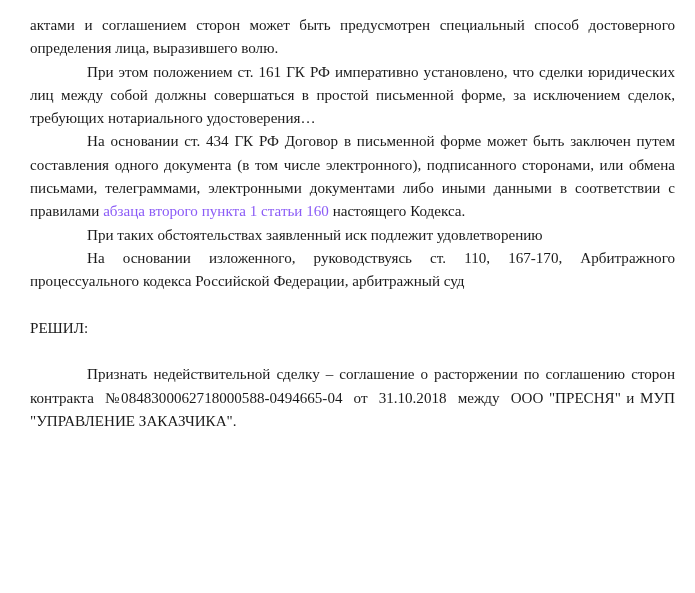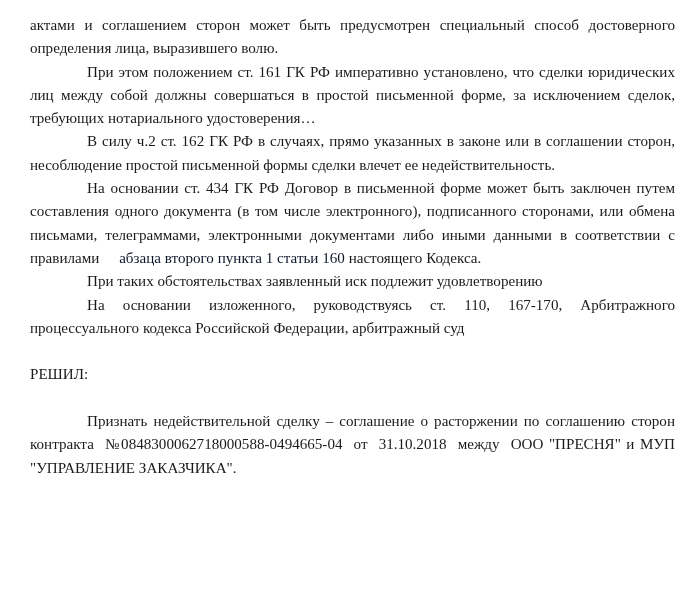--- a/index.html
+++ b/index.html
@@ -44,36 +44,34 @@
     font-size: 15.1px;
     line-height: 23.3px;
     text-align: left;
     text-indent: 0;
   }
   .spacer-line {
     height: 23.3px;
   }
   a.doc-link,
   span.doc-link {
-    color: #0f172a;
+    color: #8b5cf6;
     text-decoration: none;
-    margin-left: 16px;
   }
 </style>
 </head>
 <body>
 
 <div class="page">
   <div class="doc-body">
 
     <p class="para no-indent">актами и соглашением сторон может быть предусмотрен специальный способ достоверного определения лица, выразившего волю.</p>
 
     <p class="para">При этом положением ст. 161 ГК РФ императивно установлено, что сделки юридических лиц между собой должны совершаться в простой письменной форме, за исключением сделок, требующих нотариального удостоверения…</p>
 
-    <p class="para">В силу ч.2 ст. 162 ГК РФ в случаях, прямо указанных в законе или в соглашении сторон, несоблюдение простой письменной формы сделки влечет ее недействительность.</p>
 
     <p class="para"><span>На основании ст. 434 ГК РФ Договор в письменной форме может быть заключен путем составления одного документа (в том числе электронного), подписанного сторонами, или обмена письмами, телеграммами, электронными документами либо иными данными в соответствии с правилами </span><a class="doc-link" href="#">абзаца второго пункта 1 статьи 160</a><span> настоящего Кодекса.</span></p>
 
 
 
     <p class="para">При таких обстоятельствах заявленный иск подлежит удовлетворению</p>
 
 
     <p class="para">На основании изложенного, руководствуясь ст. 110, 167-170, Арбитражного процессуального кодекса Российской Федерации, арбитражный суд</p>
 

